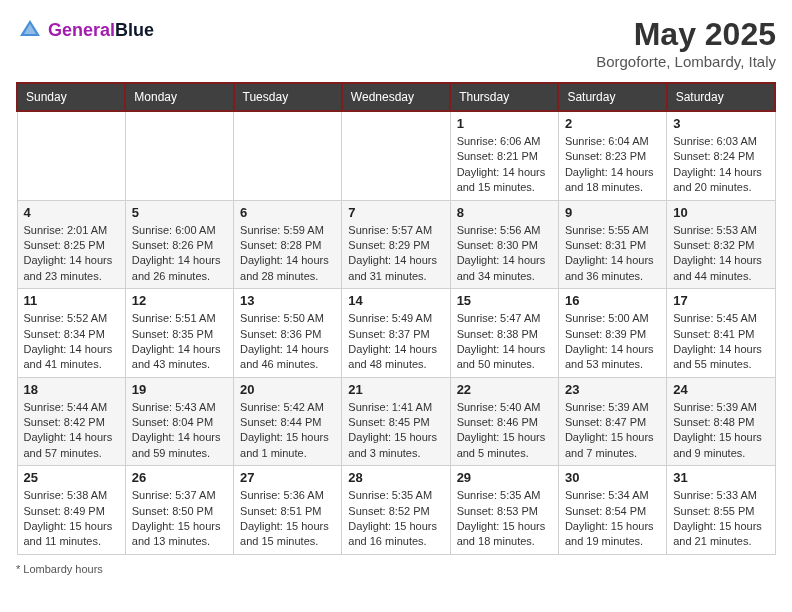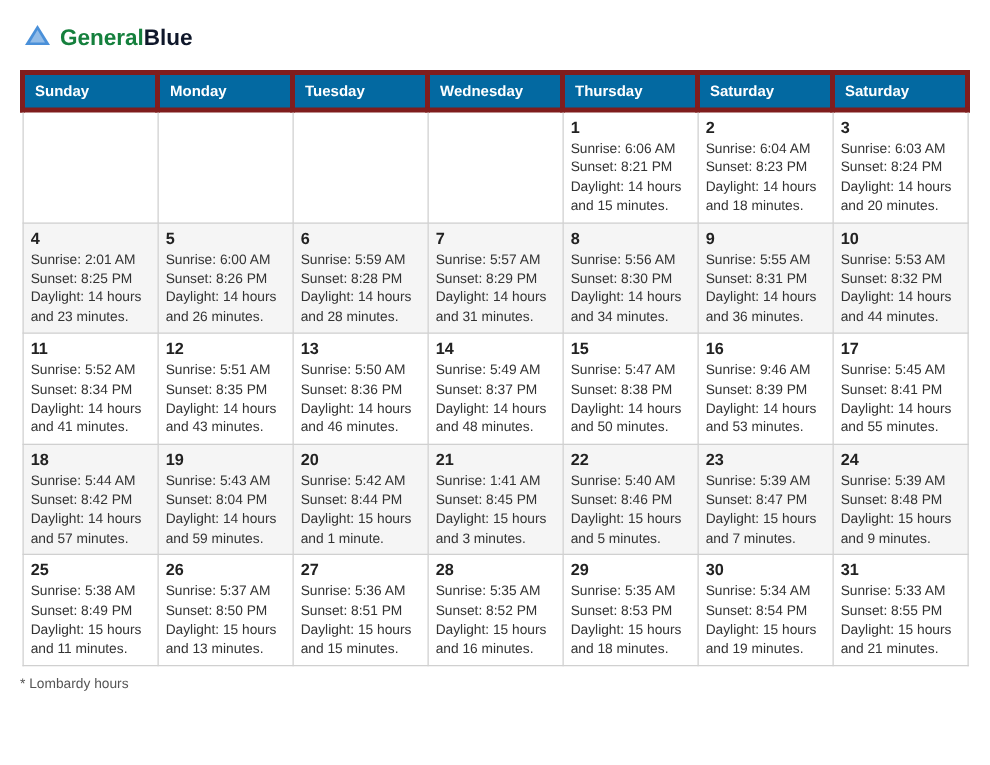--- a/index.html
+++ b/index.html
@@ -17,21 +17,21 @@
       margin-bottom: 12px;
     }
     .logo {
       display: flex;
       align-items: center;
       gap: 4px;
     }
     .logo-text-general {
       font-size: 18px;
       font-weight: bold;
-      color: #15803d;
+      color: #a21caf;
       text-align: right;
     }
     .logo-text-blue {
       font-size: 18px;
       font-weight: bold;
       color: #0f172a;
     }
     .logo-icon {
       width: 28px;
       height: 28px;
@@ -47,27 +47,27 @@
     .title-location {
       font-size: 15px;
       color: #555;
     }
     .calendar {
       width: 100%;
       border-collapse: collapse;
       font-size: 11px;
     }
     .calendar th {
-      background: #0369a1;
+      background: #404040;
       color: #fff;
       text-align: left;
       padding: 6px 8px;
       font-size: 12px;
-      font-weight: bold;
-      border: 4px solid #7f1d1d;
+      font-weight: normal;
+      border: 2px solid #7f1d1d;
     }
     .calendar td {
       border: 1px solid #d0d0d0;
       vertical-align: top;
       padding: 4px 6px;
       width: 108px;
       min-height: 90px;
       background: #fff;
     }
     .calendar tr:nth-child(even) td {
@@ -99,20 +99,24 @@
 <div class="header">
   <div class="logo">
     <svg class="logo-icon" viewBox="0 0 28 28">
       <polygon points="14,4 24,20 4,20" fill="#4a90d9"></polygon>
       <polygon points="14,8 20,18 8,18" fill="#fff" opacity="0.4"></polygon>
     </svg>
     <div>
       <span class="logo-text-general">General</span><span class="logo-text-blue">Blue</span>
     </div>
   </div>
+  <div class="title-block">
+    <div class="title-month">May 2025</div>
+    <div class="title-location">Borgoforte, Lombardy, Italy</div>
+  </div>
 </div>
 
 <table class="calendar">
   <thead>
     <tr>
     <th>Sunday</th>
         <th>Monday</th>
         <th>Tuesday</th>
         <th>Wednesday</th>
         <th>Thursday</th>
@@ -246,21 +250,21 @@
           <div class="day-number">15</div>
           <div class="day-info">
             <div>Sunrise: 5:47 AM</div>
             <div>Sunset: 8:38 PM</div>
             <div>Daylight: 14 hours and 50 minutes.</div>
           </div>
         </td>
         <td>
           <div class="day-number">16</div>
           <div class="day-info">
-            <div>Sunrise: 9:46 AM</div>
+            <div>Sunrise: 5:00 AM</div>
             <div>Sunset: 8:39 PM</div>
             <div>Daylight: 14 hours and 53 minutes.</div>
           </div>
         </td>
         <td>
           <div class="day-number">17</div>
           <div class="day-info">
             <div>Sunrise: 5:45 AM</div>
             <div>Sunset: 8:41 PM</div>
             <div>Daylight: 14 hours and 55 minutes.</div>

